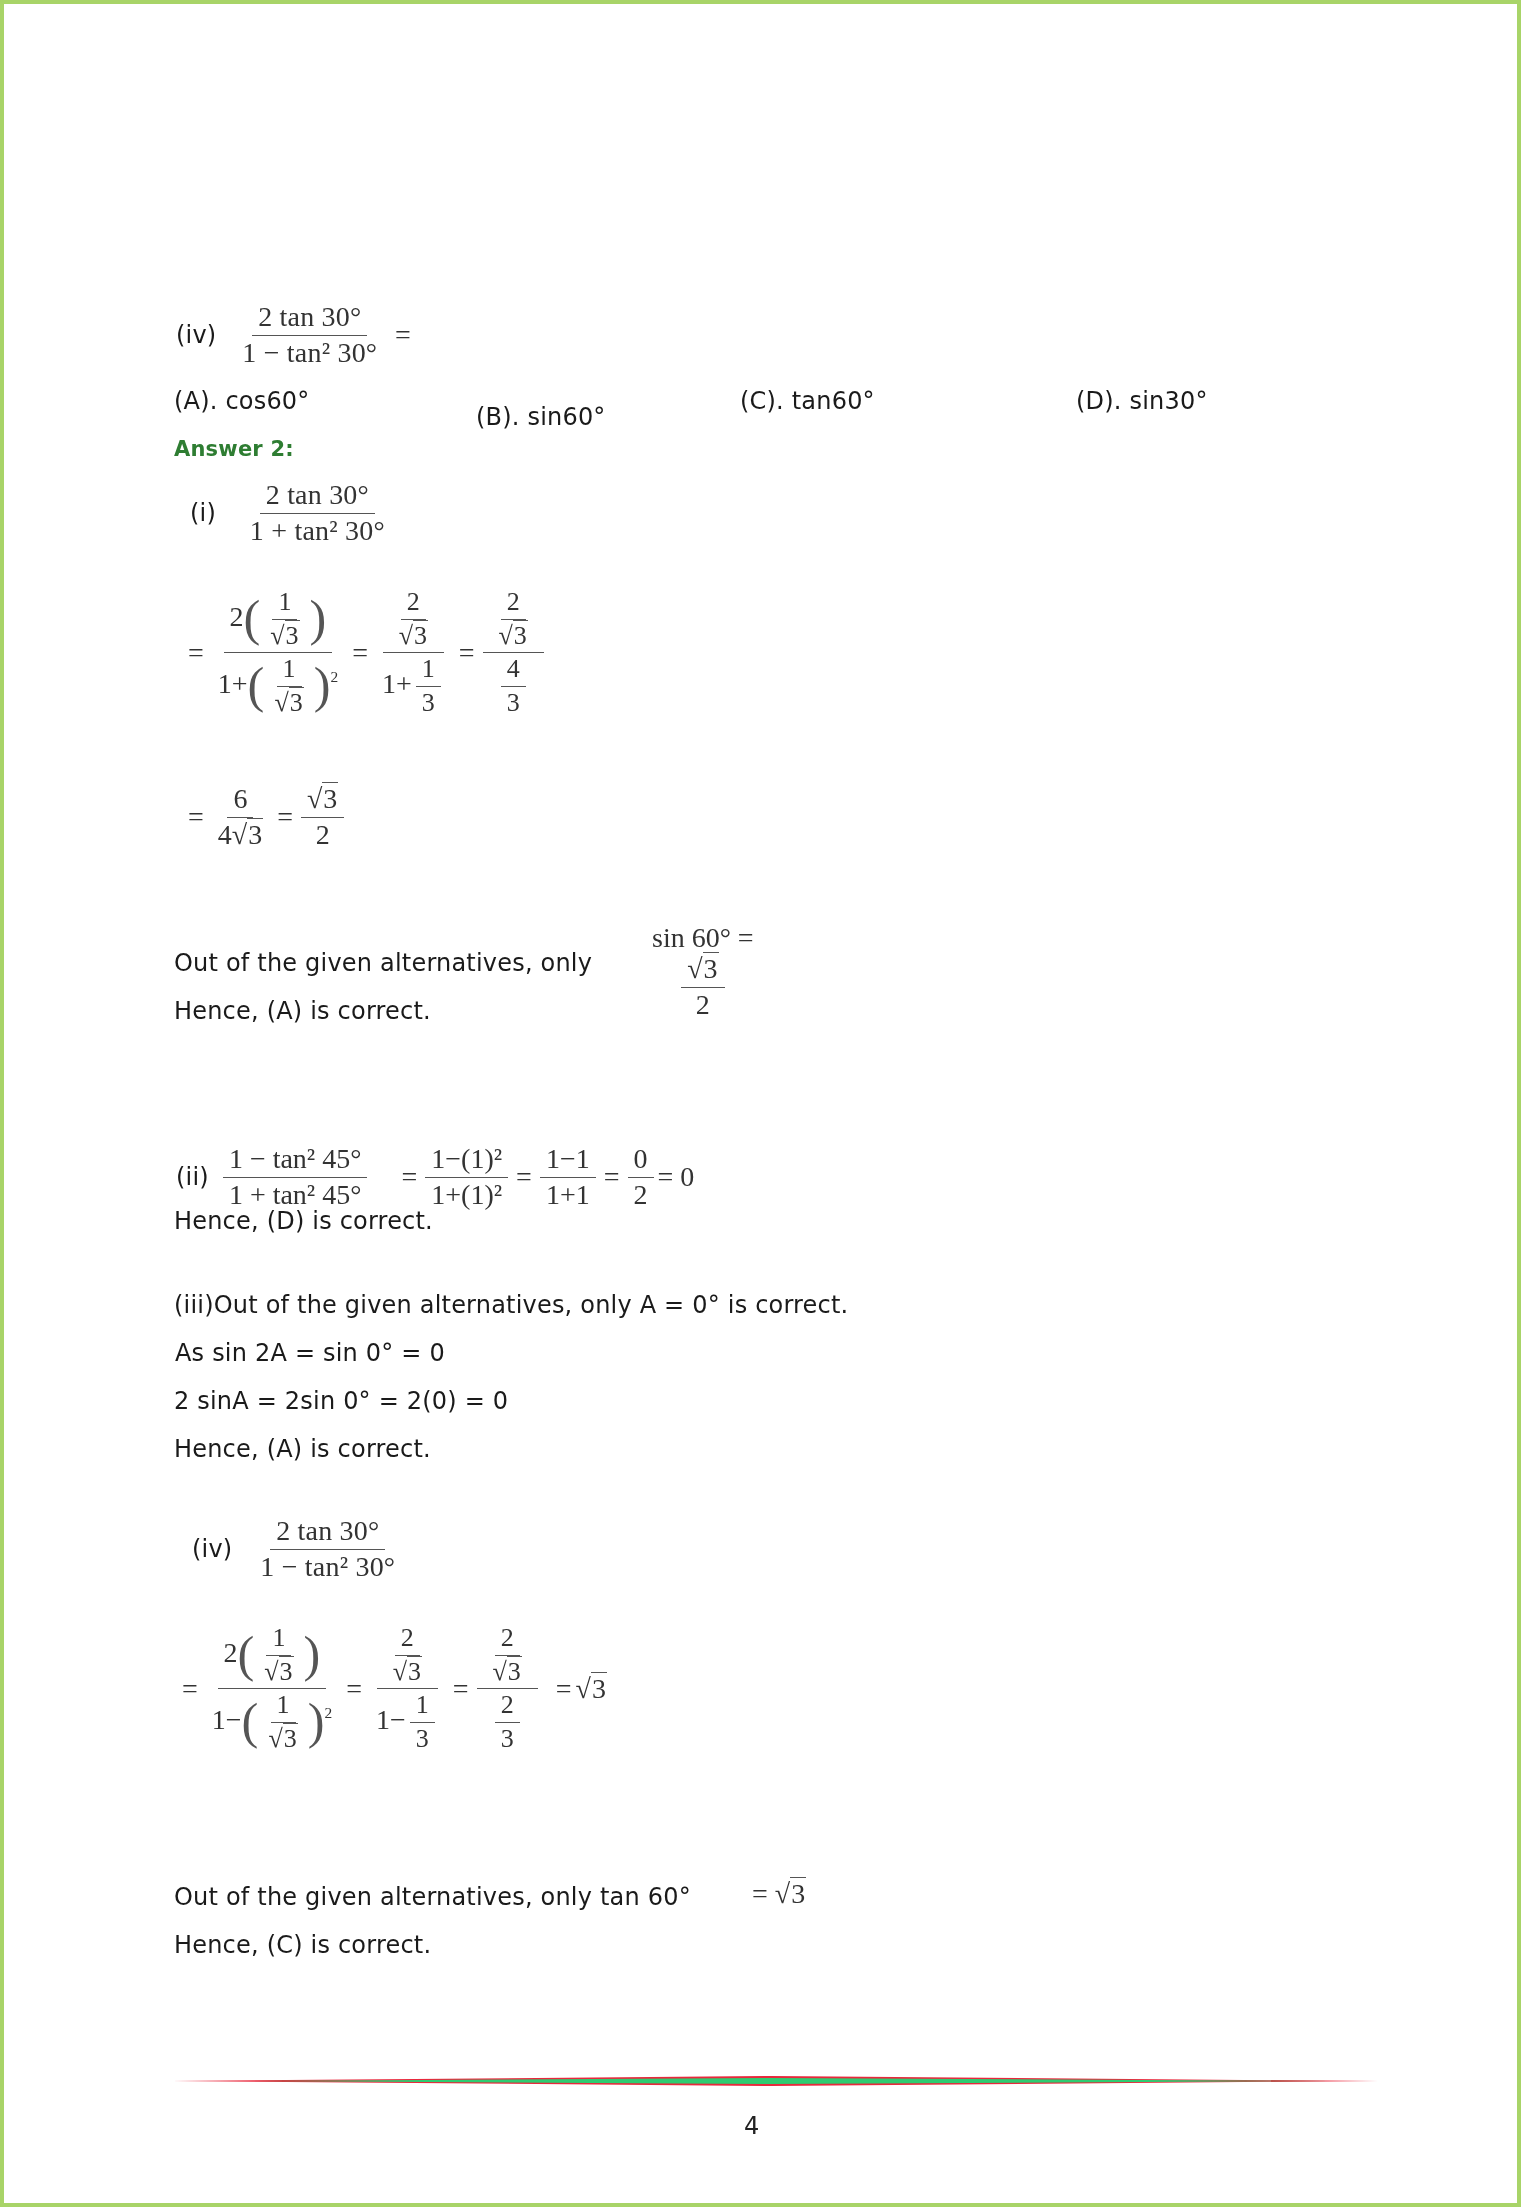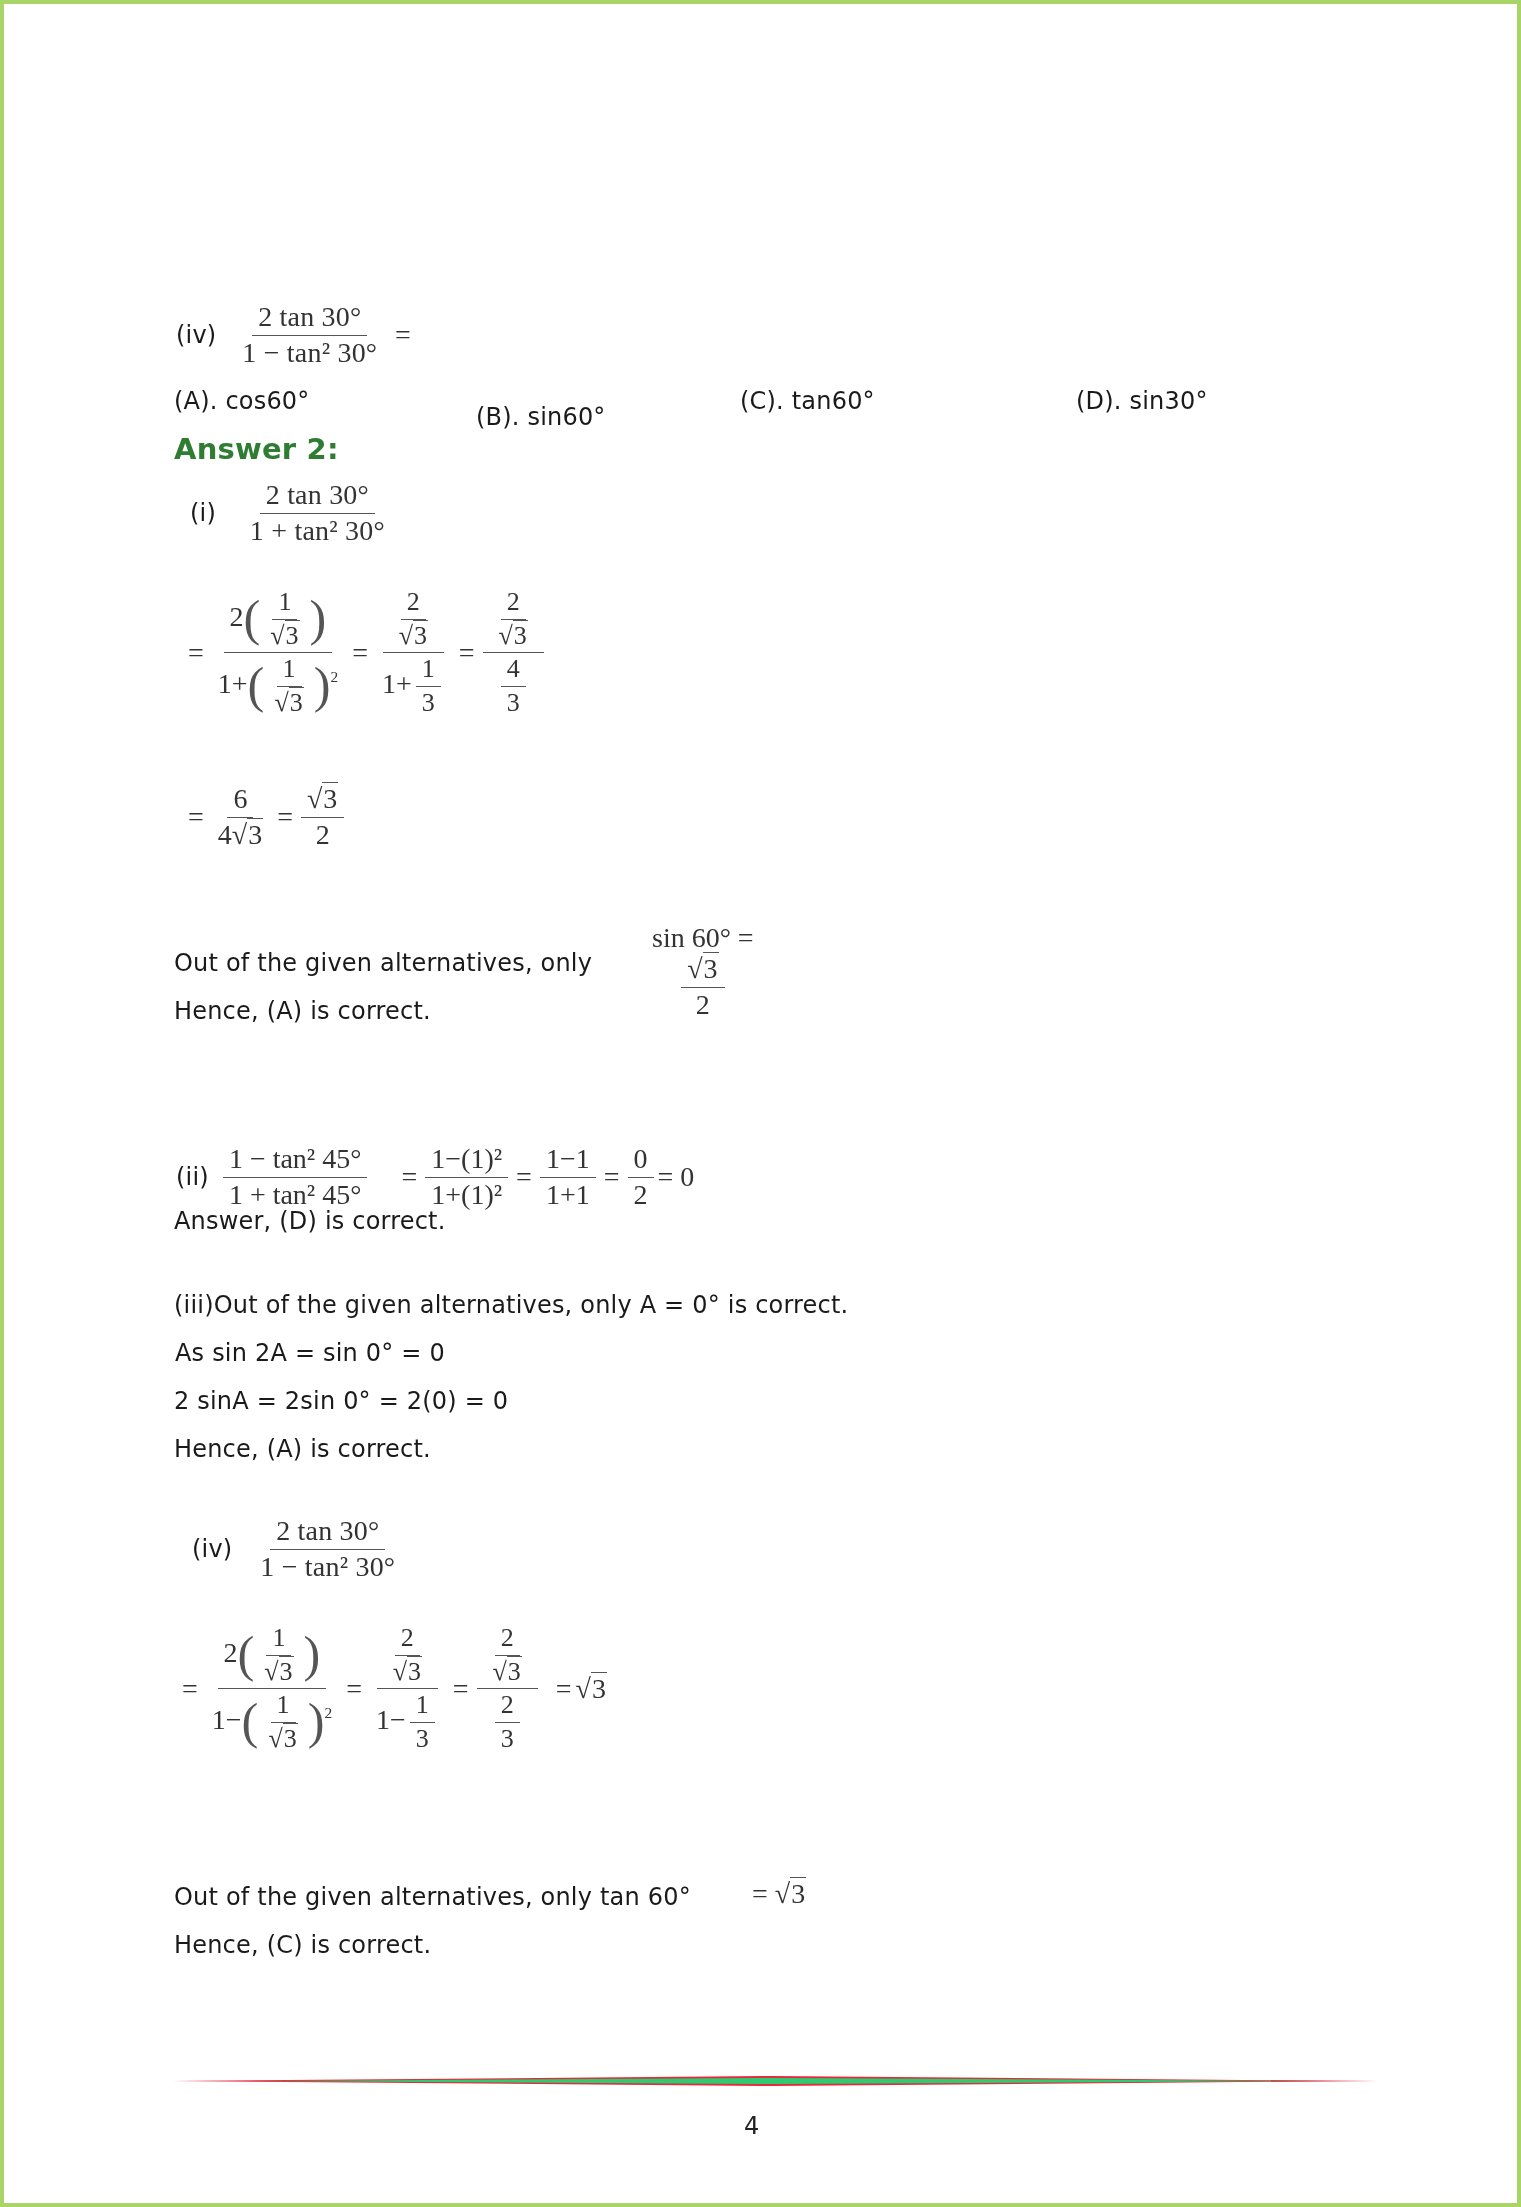--- a/index.html
+++ b/index.html
@@ -8,21 +8,21 @@
     background: #ffffff;
     font-family: "DejaVu Sans", "Liberation Sans", sans-serif;
     color: #1a1a1a;
   }
   .page-border {
     position: absolute; left: 0; top: 0; width: 1521px; height: 2207px;
     box-sizing: border-box; border: 4px solid #a8d468;
   }
   .abs { position: absolute; }
   .txt { font-size: 24px; line-height: 30px; white-space: nowrap; letter-spacing: 0.2px; }
-  .answer-heading { color: #2e7d32; font-weight: bold; font-size: 29px; }
+  .answer-heading { color: #2e7d32; font-weight: bold; font-size: 21px; }
   .math { font-family: "Liberation Serif", "DejaVu Serif", serif; color: #333; font-size: 28px; }
   .frac { display: inline-flex; flex-direction: column; align-items: center; vertical-align: middle; margin: 0 4px; }
   .frac > .num { padding: 0 6px 2px 6px; border-bottom: 1.6px solid #555; line-height: 1.1; }
   .frac > .den { padding: 2px 6px 0 6px; line-height: 1.1; }
   .frac.small { font-size: 26px; }
   .sqrt { display: inline-block; }
   .sqrt .rad { border-top: 1.5px solid #555; padding: 0 1px; }
   .paren { font-size: 1.8em; font-weight: 100; vertical-align: middle; color: #555; }
   sup { font-size: 0.55em; }
   .eq { margin: 0 4px; }
@@ -139,21 +139,21 @@
       <span class="num">1−1</span>
       <span class="den">1+1</span>
     </span>
   <span class="eq">=</span>
   <span class="frac">
       <span class="num">0</span>
       <span class="den">2</span>
     </span>
   <span>= 0</span>
 </div>
-<div class="abs txt" style="left:174px; top:1206px;">Answer, (D) is correct.</div>
+<div class="abs txt" style="left:174px; top:1206px;">Hence, (D) is correct.</div>
 
 <div class="abs txt" style="left:174px; top:1290px;">(iii)Out of the given alternatives, only A = 0° is correct.</div>
 <div class="abs txt" style="left:175px; top:1338px;">As sin 2A = sin 0° = 0</div>
 <div class="abs txt" style="left:174px; top:1386px;">2 sinA = 2sin 0° = 2(0) = 0</div>
 <div class="abs txt" style="left:174px; top:1434px;">Hence, (A) is correct.</div>
 
 <div class="abs txt" style="left:192px; top:1516px;">
   <span style="vertical-align:middle;">(iv)</span>
   <span class="math frac" style="margin-left:14px;">
     <span class="num">2 tan 30°</span>

